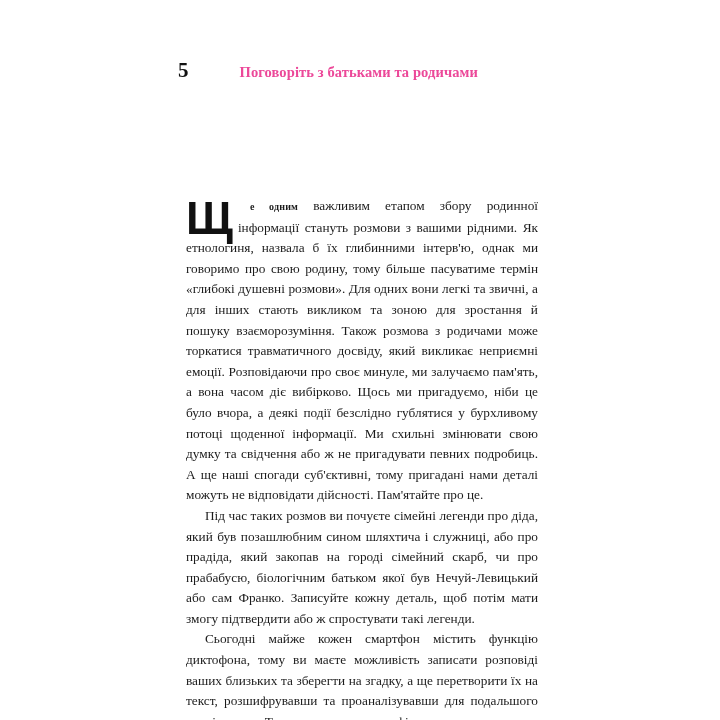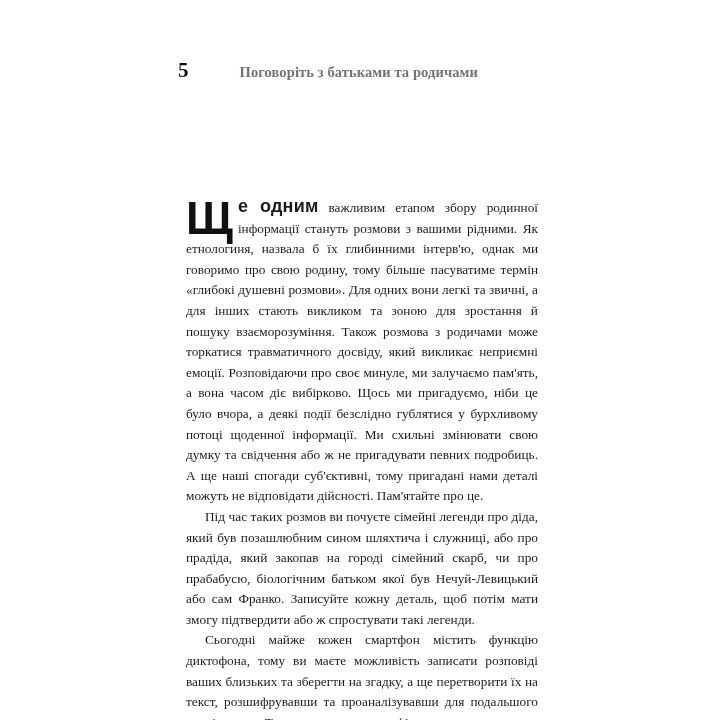--- a/index.html
+++ b/index.html
@@ -28,21 +28,21 @@
     font-family: "Liberation Serif", serif;
     font-weight: bold;
     font-size: 21px;
     color: #111111;
     letter-spacing: 0;
   }
   .chapter-title {
     font-family: "Liberation Serif", serif;
     font-weight: bold;
     font-size: 14.5px;
-    color: #737373;
+    color: #ec4899;
     margin-left: 51px;
     letter-spacing: 0.1px;
   }
   .textblock {
     position: absolute;
     top: 196px;
     left: 186px;
     width: 352px;
   }
   .para {
@@ -61,24 +61,25 @@
   .dropcap {
     float: left;
     font-family: "Liberation Sans", sans-serif;
     font-weight: bold;
     font-size: 46px;
     line-height: 38px;
     margin: 3px 5px 0 0;
     color: #111111;
   }
   .smallcaps {
-    font-family: Liberation Sans, sans-serif;
+    font-family: Liberation Serif, serif;
     font-weight: bold;
-    font-size: 18px;
+    font-size: 10px;
     letter-spacing: 0.2px;
+    margin-left: 12px;
   }
   .first-para {
     text-indent: 0;
   }
 </style>
 </head>
 <body>
 
 <div class="page">
 

